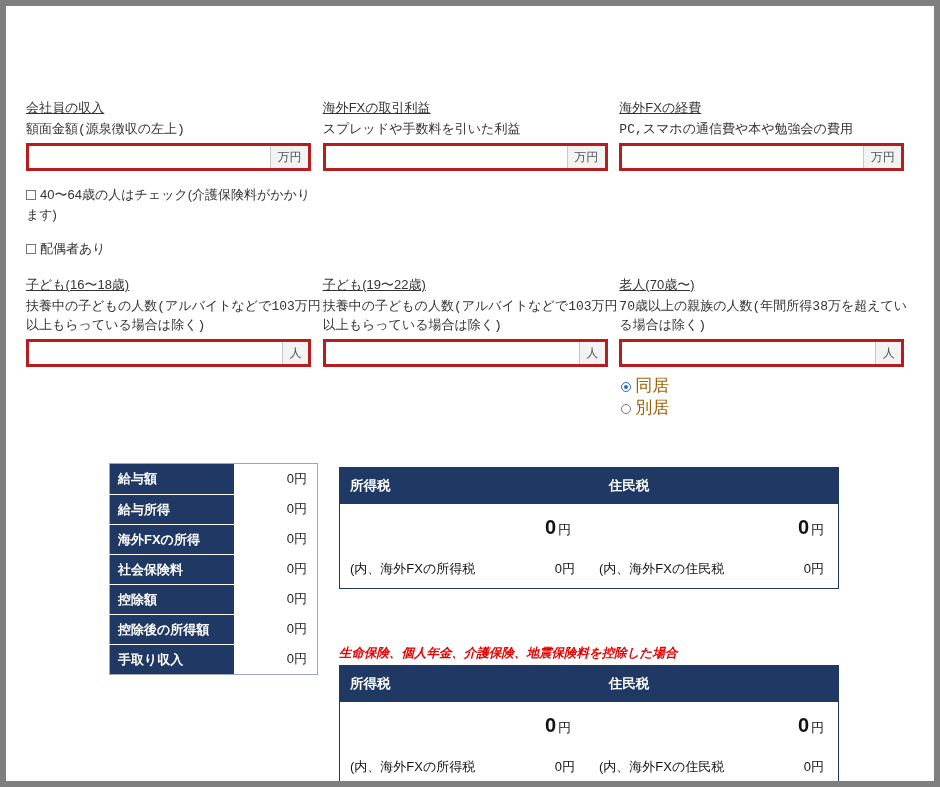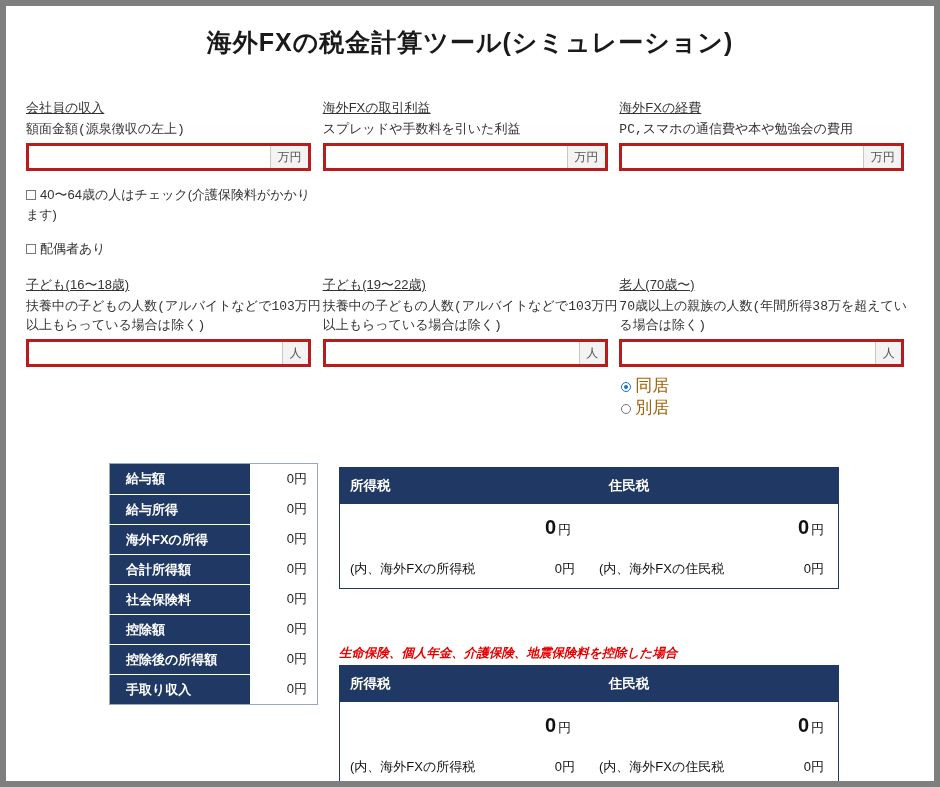--- a/index.html
+++ b/index.html
@@ -162,21 +162,21 @@
   .summary-table td {
     font-size: 13px;
     padding: 0;
     vertical-align: middle;
   }
   .summary-table td.k {
     width: 108px;
     background: #1f3864;
     color: #fff;
     font-weight: bold;
-    padding: 6px 16px;
+    padding: 6px 8px;
     line-height: 17px;
     border-bottom: 1px solid #ffffff;
   }
   .summary-table tr:last-child td.k {
     border-bottom: 0;
   }
   .summary-table td.v {
     text-align: right;
     padding: 6px 10px 6px 4px;
     color: #222;
@@ -249,21 +249,20 @@
     color: #e60000;
     white-space: nowrap;
     font-style: italic;
   }
 </style>
 </head>
 <body>
 
 <div id="page">
 
-  <h1 class="title">海外FXの税金計算ツール(シミュレーション)</h1>
 
   <div class="form-area">
 
     <div class="row">
 
       <div class="col">
         <div class="field-label">会社員の収入</div>
         <div class="field-sub">額面金額(源泉徴収の左上)</div>
         <div class="input-wrap">
           <input type="text" placeholder="" style="">
@@ -342,24 +341,20 @@
       <tr>
         <td class="k">給与額</td>
         <td class="v">0円</td>
       </tr>
       <tr>
         <td class="k">給与所得</td>
         <td class="v">0円</td>
       </tr>
       <tr>
         <td class="k">海外FXの所得</td>
-        <td class="v">0円</td>
-      </tr>
-      <tr>
-        <td class="k">合計所得額</td>
         <td class="v">0円</td>
       </tr>
       <tr>
         <td class="k">社会保険料</td>
         <td class="v">0円</td>
       </tr>
       <tr>
         <td class="k">控除額</td>
         <td class="v">0円</td>
       </tr>

